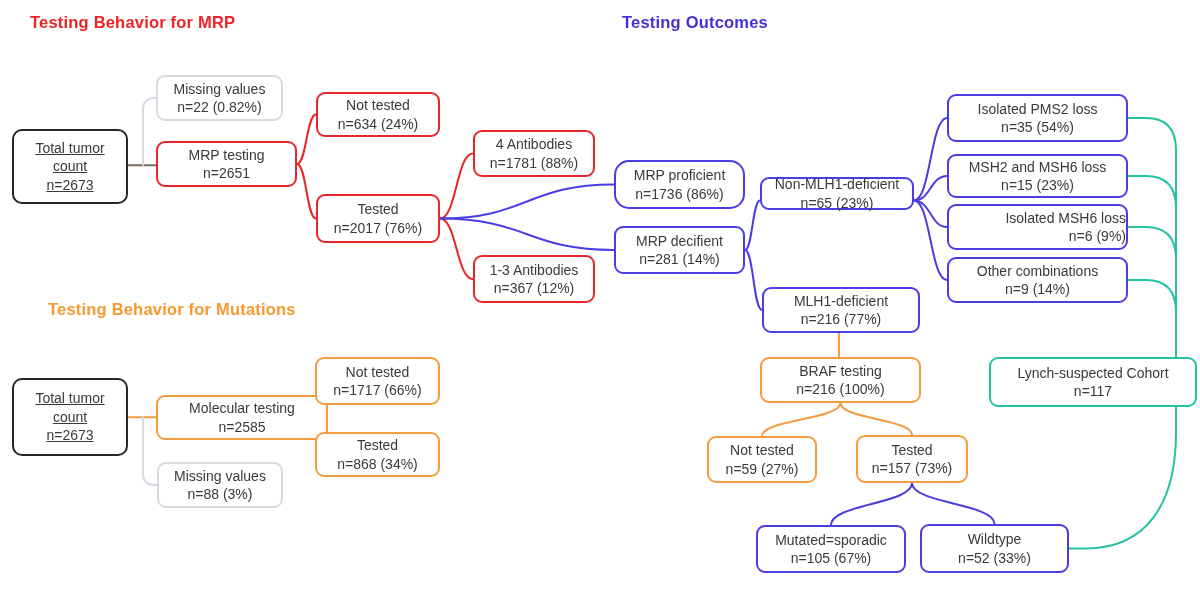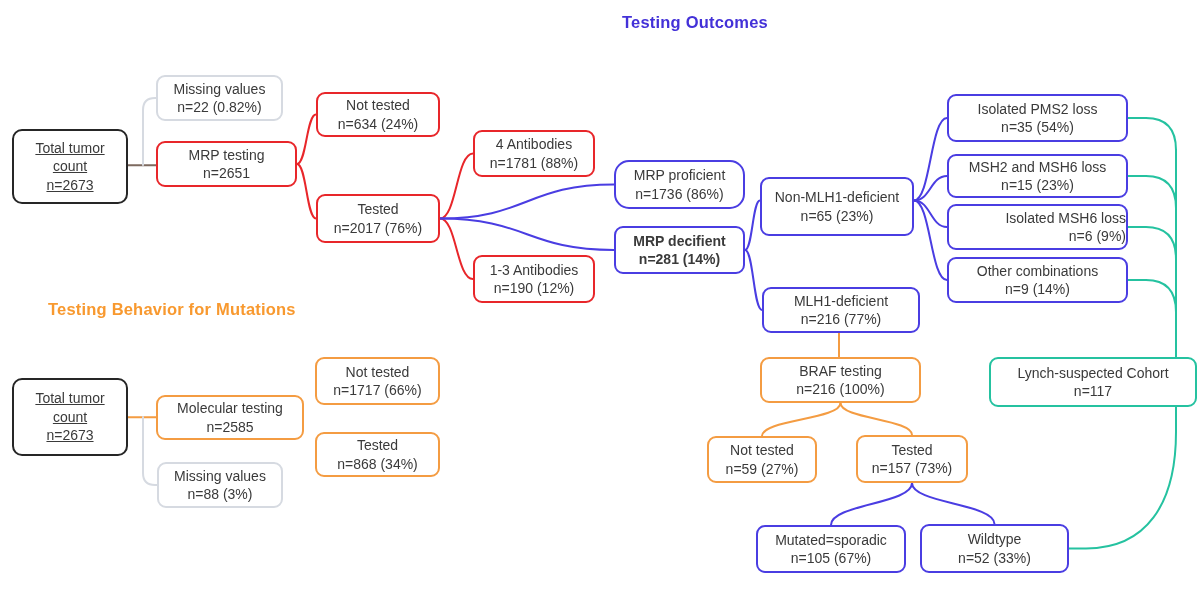--- a/index.html
+++ b/index.html
@@ -46,20 +46,21 @@
       <path d="M912,483 C912,503.5 994.5,503.5 994.5,524" fill="none" stroke="#4a3de2" stroke-width="2" stroke-linecap="round"></path>
       <path d="M1128,118 L1146,118 Q1176,118 1176,150 L1176,158" fill="none" stroke="#25c2a0" stroke-width="2" stroke-linecap="round"></path>
       <path d="M1128,176 L1146,176 Q1176,176 1176,208 L1176,216" fill="none" stroke="#25c2a0" stroke-width="2" stroke-linecap="round"></path>
       <path d="M1128,227 L1146,227 Q1176,227 1176,259 L1176,267" fill="none" stroke="#25c2a0" stroke-width="2" stroke-linecap="round"></path>
       <path d="M1128,280 L1146,280 Q1176,280 1176,312 L1176,320" fill="none" stroke="#25c2a0" stroke-width="2" stroke-linecap="round"></path>
       <path d="M1176,150 L1176,357" fill="none" stroke="#25c2a0" stroke-width="2" stroke-linecap="round"></path>
       <path d="M1176,407 L1176,432 C1176,504.5 1146,548.5 1086,548.5 L1069,548.5" fill="none" stroke="#25c2a0" stroke-width="2" stroke-linecap="round"></path>
       <path d="M128,417.25 L156,417.25" fill="none" stroke="#f49c42" stroke-width="2" stroke-linecap="round"></path>
       <path d="M143,417 L143,473 Q143,485 155,485 L157,485" fill="none" stroke="#d6dae1" stroke-width="2" stroke-linecap="round"></path>
     </svg>
+  <div class="hdr" style="left: 30px; top: 13px; color: rgb(238, 35, 38);">Testing Behavior for MRP</div>
   <div class="hdr" style="left: 622px; top: 13px; color: rgb(67, 49, 216);">Testing Outcomes</div>
   <div class="hdr" style="left: 48px; top: 300px; color: rgb(248, 153, 47);">Testing Behavior for Mutations</div>
   <div id="nodes">
       <div class="node black" style="left: 12px; top: 129px; width: 116px; height: 75px; border-color: rgb(38, 38, 38);">
         <div>Total tumor</div>
         <div>count</div>
         <div>n=2673</div>
       </div>
       <div class="node" style="left: 156px; top: 75px; width: 127px; height: 46px; border-color: rgb(214, 218, 225);">
         <div>Missing values</div>
@@ -76,31 +77,31 @@
       <div class="node" style="left: 316px; top: 194px; width: 124px; height: 49px; border-color: rgb(232, 38, 42);">
         <div>Tested</div>
         <div>n=2017 (76%)</div>
       </div>
       <div class="node" style="left: 473px; top: 130px; width: 122px; height: 47px; border-color: rgb(232, 38, 42);">
         <div>4 Antibodies</div>
         <div>n=1781 (88%)</div>
       </div>
       <div class="node" style="left: 473px; top: 255px; width: 122px; height: 48px; border-color: rgb(232, 38, 42);">
         <div>1-3 Antibodies</div>
-        <div>n=190 (12%)</div>
+        <div>n=367 (12%)</div>
       </div>
       <div class="node" style="left: 614px; top: 160px; width: 131px; height: 49px; border-color: rgb(74, 61, 226); border-radius: 15px;">
         <div>MRP proficient</div>
         <div>n=1736 (86%)</div>
       </div>
-      <div class="node" style="left: 614px; top: 226px; width: 131px; height: 48px; border-color: rgb(74, 61, 226); font-weight: bold;">
+      <div class="node" style="left: 614px; top: 226px; width: 131px; height: 48px; border-color: rgb(74, 61, 226);">
         <div>MRP decifient</div>
         <div>n=281 (14%)</div>
       </div>
-      <div class="node" style="left: 760px; top: 177px; width: 154px; height: 59px; border-color: rgb(74, 61, 226);">
+      <div class="node" style="left: 760px; top: 177px; width: 154px; height: 33px; border-color: rgb(74, 61, 226);">
         <div>Non-MLH1-deficient</div>
         <div>n=65 (23%)</div>
       </div>
       <div class="node" style="left: 762px; top: 287px; width: 158px; height: 46px; border-color: rgb(74, 61, 226); justify-content: center;">
         <div>MLH1-deficient</div>
         <div>n=216 (77%)</div>
       </div>
       <div class="node" style="left: 947px; top: 94px; width: 181px; height: 48px; border-color: rgb(74, 61, 226);">
         <div>Isolated PMS2 loss</div>
         <div>n=35 (54%)</div>
@@ -139,21 +140,21 @@
       </div>
       <div class="node" style="left: 920px; top: 524px; width: 149px; height: 49px; border-color: rgb(74, 61, 226);">
         <div>Wildtype</div>
         <div>n=52 (33%)</div>
       </div>
       <div class="node black" style="left: 12px; top: 378px; width: 116px; height: 78px; border-color: rgb(38, 38, 38);">
         <div>Total tumor</div>
         <div>count</div>
         <div>n=2673</div>
       </div>
-      <div class="node" style="left: 156px; top: 395px; width: 148px; height: 45px; border-color: rgb(244, 156, 66);">
+      <div class="node" style="left: 156px; top: 395px; width: 172px; height: 45px; border-color: rgb(244, 156, 66);">
         <div>Molecular testing</div>
         <div>n=2585</div>
       </div>
       <div class="node" style="left: 157px; top: 462px; width: 126px; height: 46px; border-color: rgb(214, 218, 225);">
         <div>Missing values</div>
         <div>n=88 (3%)</div>
       </div>
       <div class="node" style="left: 315px; top: 357px; width: 125px; height: 48px; border-color: rgb(244, 156, 66);">
         <div>Not tested</div>
         <div>n=1717 (66%)</div>

